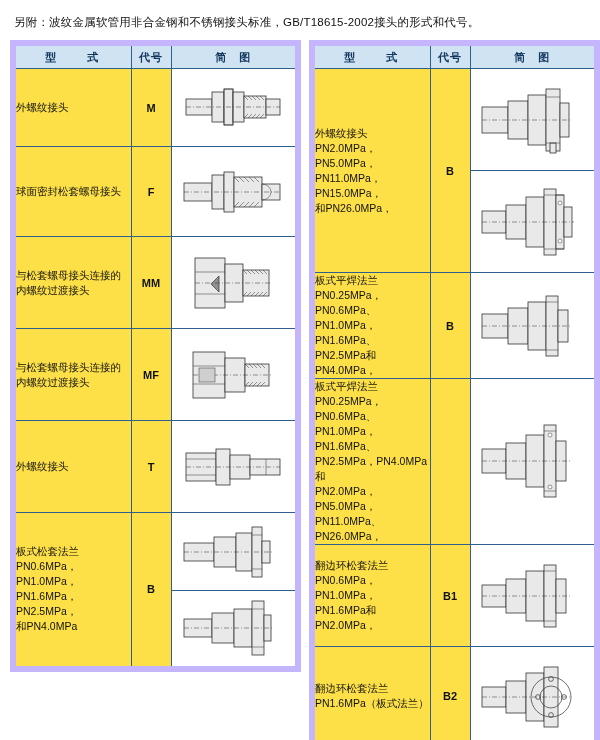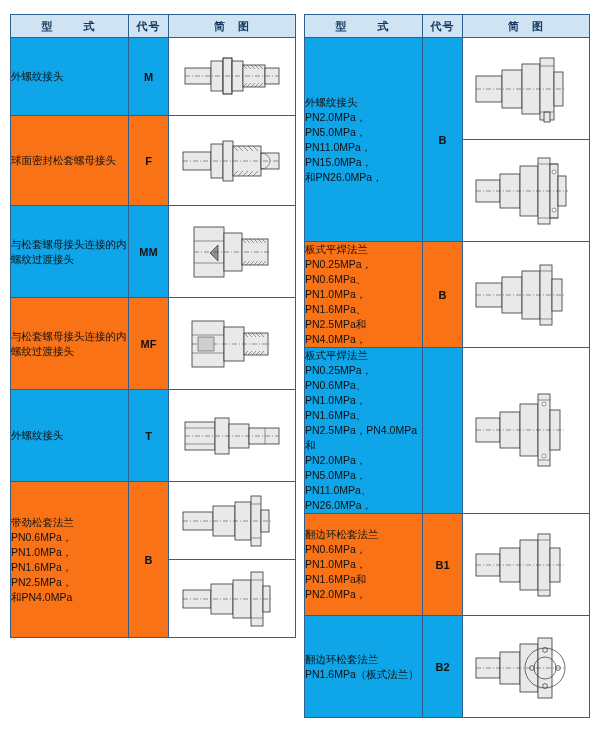--- a/index.html
+++ b/index.html
@@ -29,21 +29,21 @@
     letter-spacing: 0.2px;
   }
   .tables {
     display: flex;
     gap: 8px;
     align-items: flex-start;
   }
   table.spec {
     border-collapse: collapse;
     table-layout: fixed;
-    border: 1px solid #c4b5fd;
+    border: 6px solid #c4b5fd;
     padding-left: 25px;
   }
   table.spec.left { width: 285px; }
   table.spec.right { width: 285px; }
 
   table.spec th, table.spec td {
     border: 1px solid #2f5f8f;
     padding: 0;
     vertical-align: middle;
   }
@@ -71,36 +71,37 @@
   td.code {
     text-align: center;
     font-size: 11px;
     font-weight: bold;
     color: #111;
   }
   td.pic {
     background: #ffffff;
     text-align: center;
   }
-  tr.shade td.type, tr.shade td.code { background: #f97316; }
-  tr.plain td.type, tr.plain td.code { background: #0ea5e9; }
+  tr.shade td.type, tr.shade td.code { background: #fde047; }
+  tr.plain td.type, tr.plain td.code { background: #fde047; }
 
   .pic-box {
     height: 100%;
     display: flex;
     align-items: center;
     justify-content: center;
   }
   svg { display: block; }
 </style>
 </head>
 <body>
 
 <div class="page">
 
+  <div class="doc-title">另附：波纹金属软管用非合金钢和不锈钢接头标准，GB/T18615-2002接头的形式和代号。</div>
 
   <div class="tables">
 
     <table class="spec left">
       <colgroup>
           <col class="c-type">
           <col class="c-code">
           <col class="c-pic">
         </colgroup>
       <thead>
@@ -228,21 +229,21 @@
                   <line x1="8" y1="22" x2="38" y2="22"></line>
                   <line x1="8" y1="38" x2="38" y2="38"></line>
                   <line x1="88" y1="22" x2="88" y2="38"></line>
                 </g>
               </svg>
             </div>
           </td>
         </tr>
 
         <tr class="shade" style="height:78px">
-          <td class="type" rowspan="2" style="white-space:pre-line">带劲松套法兰
+          <td class="type" rowspan="2" style="white-space:pre-line">板式松套法兰
 PN0.6MPa，PN1.0MPa，
 PN1.6MPa，PN2.5MPa，
 和PN4.0MPa</td>
           <td class="code" rowspan="2">B</td>
           <td class="pic">
             <div class="pic-box">
               <svg width="110" height="62" viewBox="0 0 110 62">
                 <g fill="#e9e9e9" stroke="#333" stroke-width="0.8">
                   <rect x="6" y="22" width="30" height="18"></rect>
                   <rect x="36" y="16" width="22" height="30"></rect>

